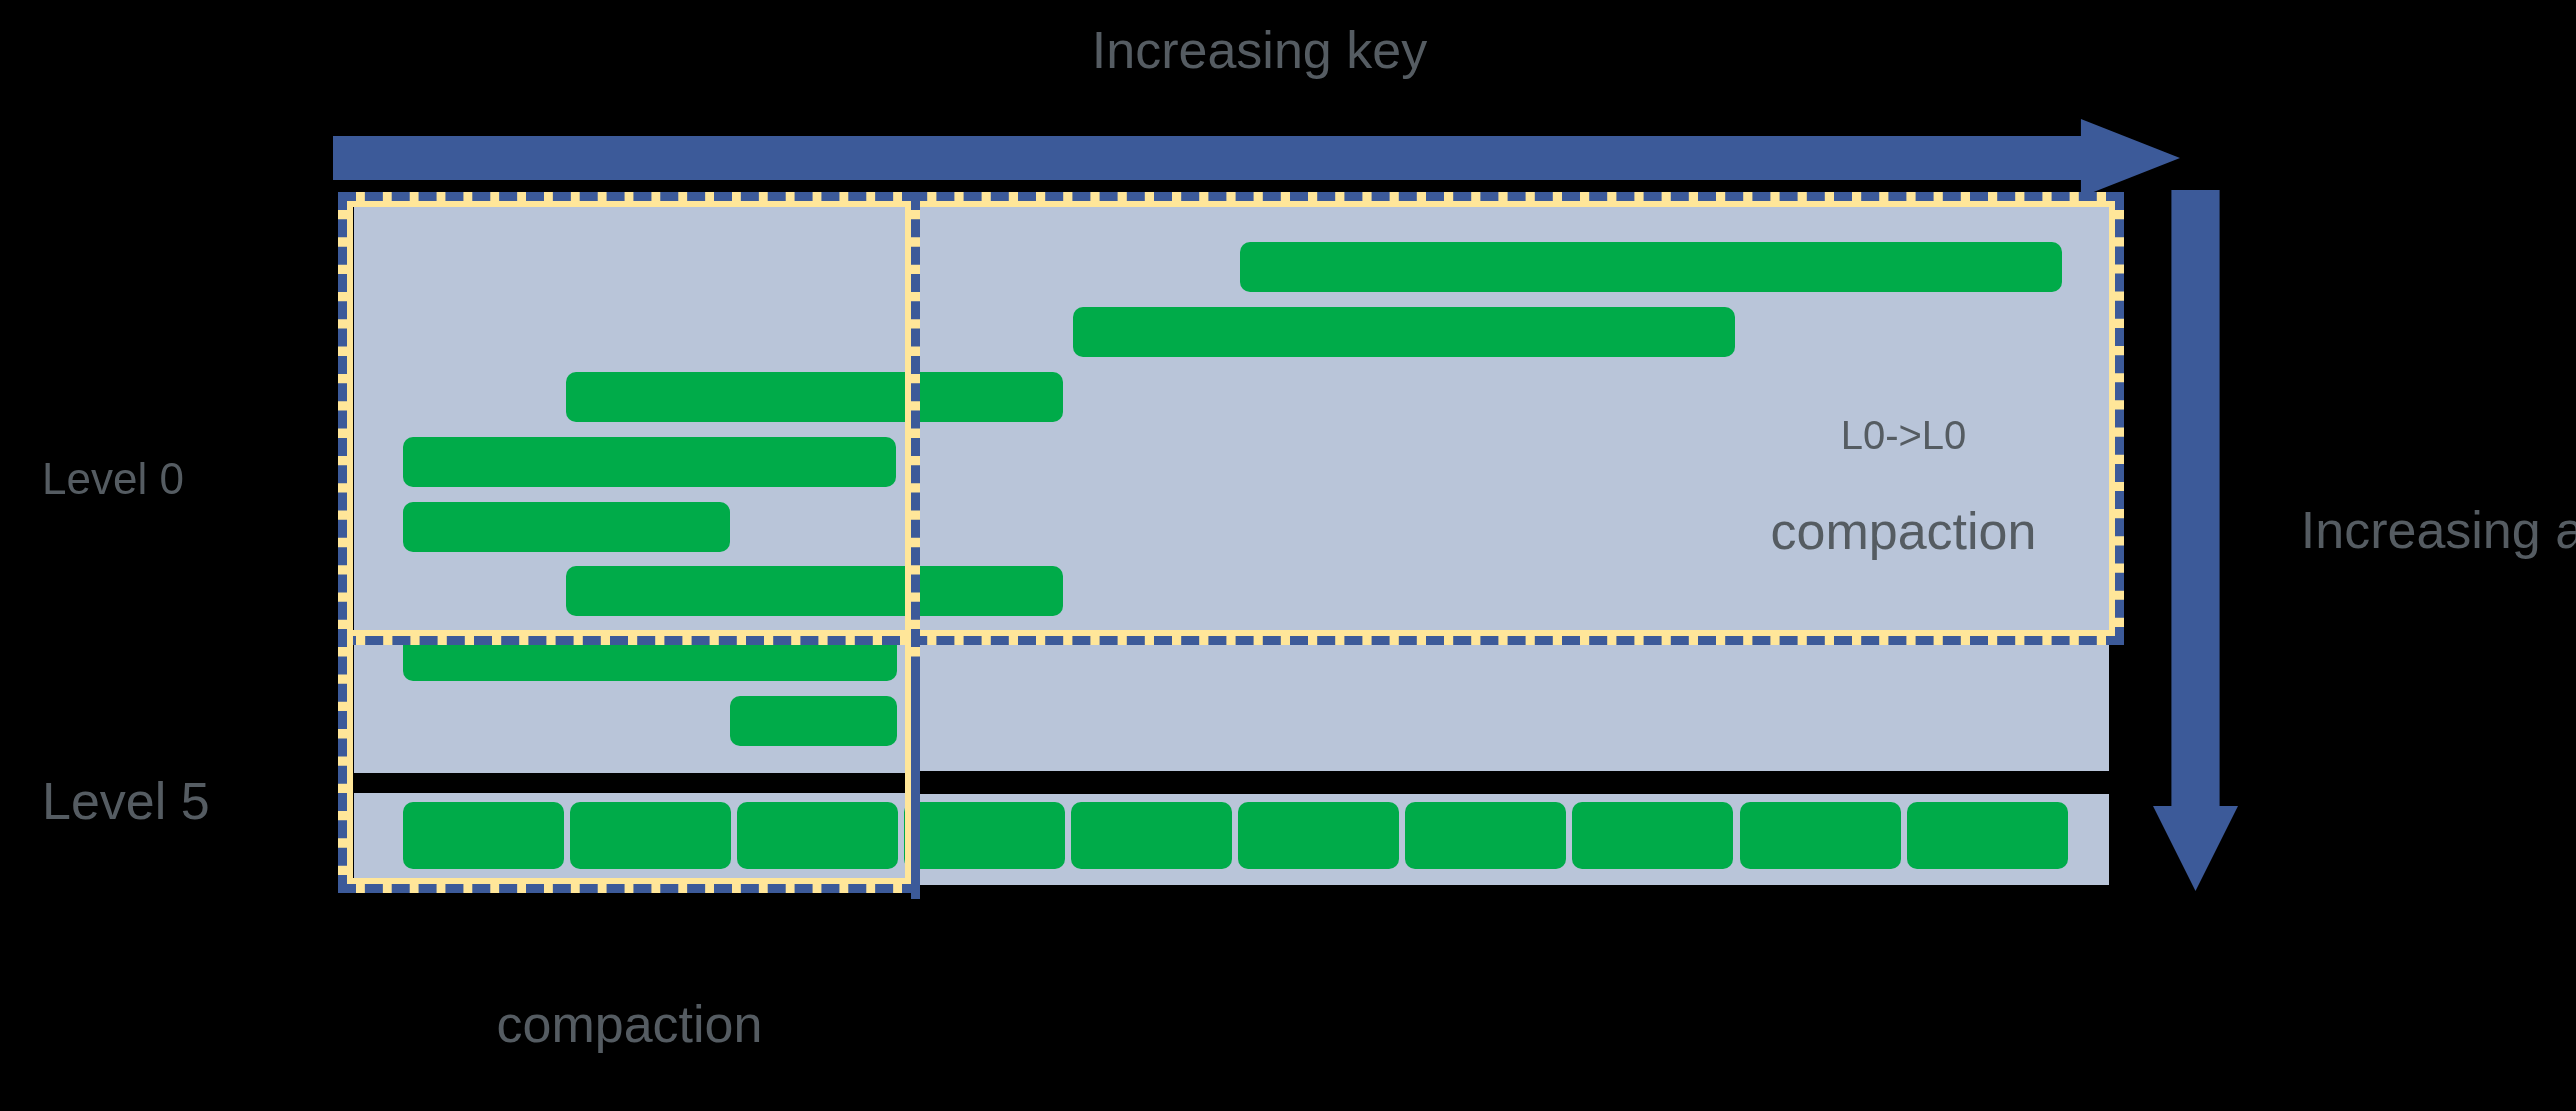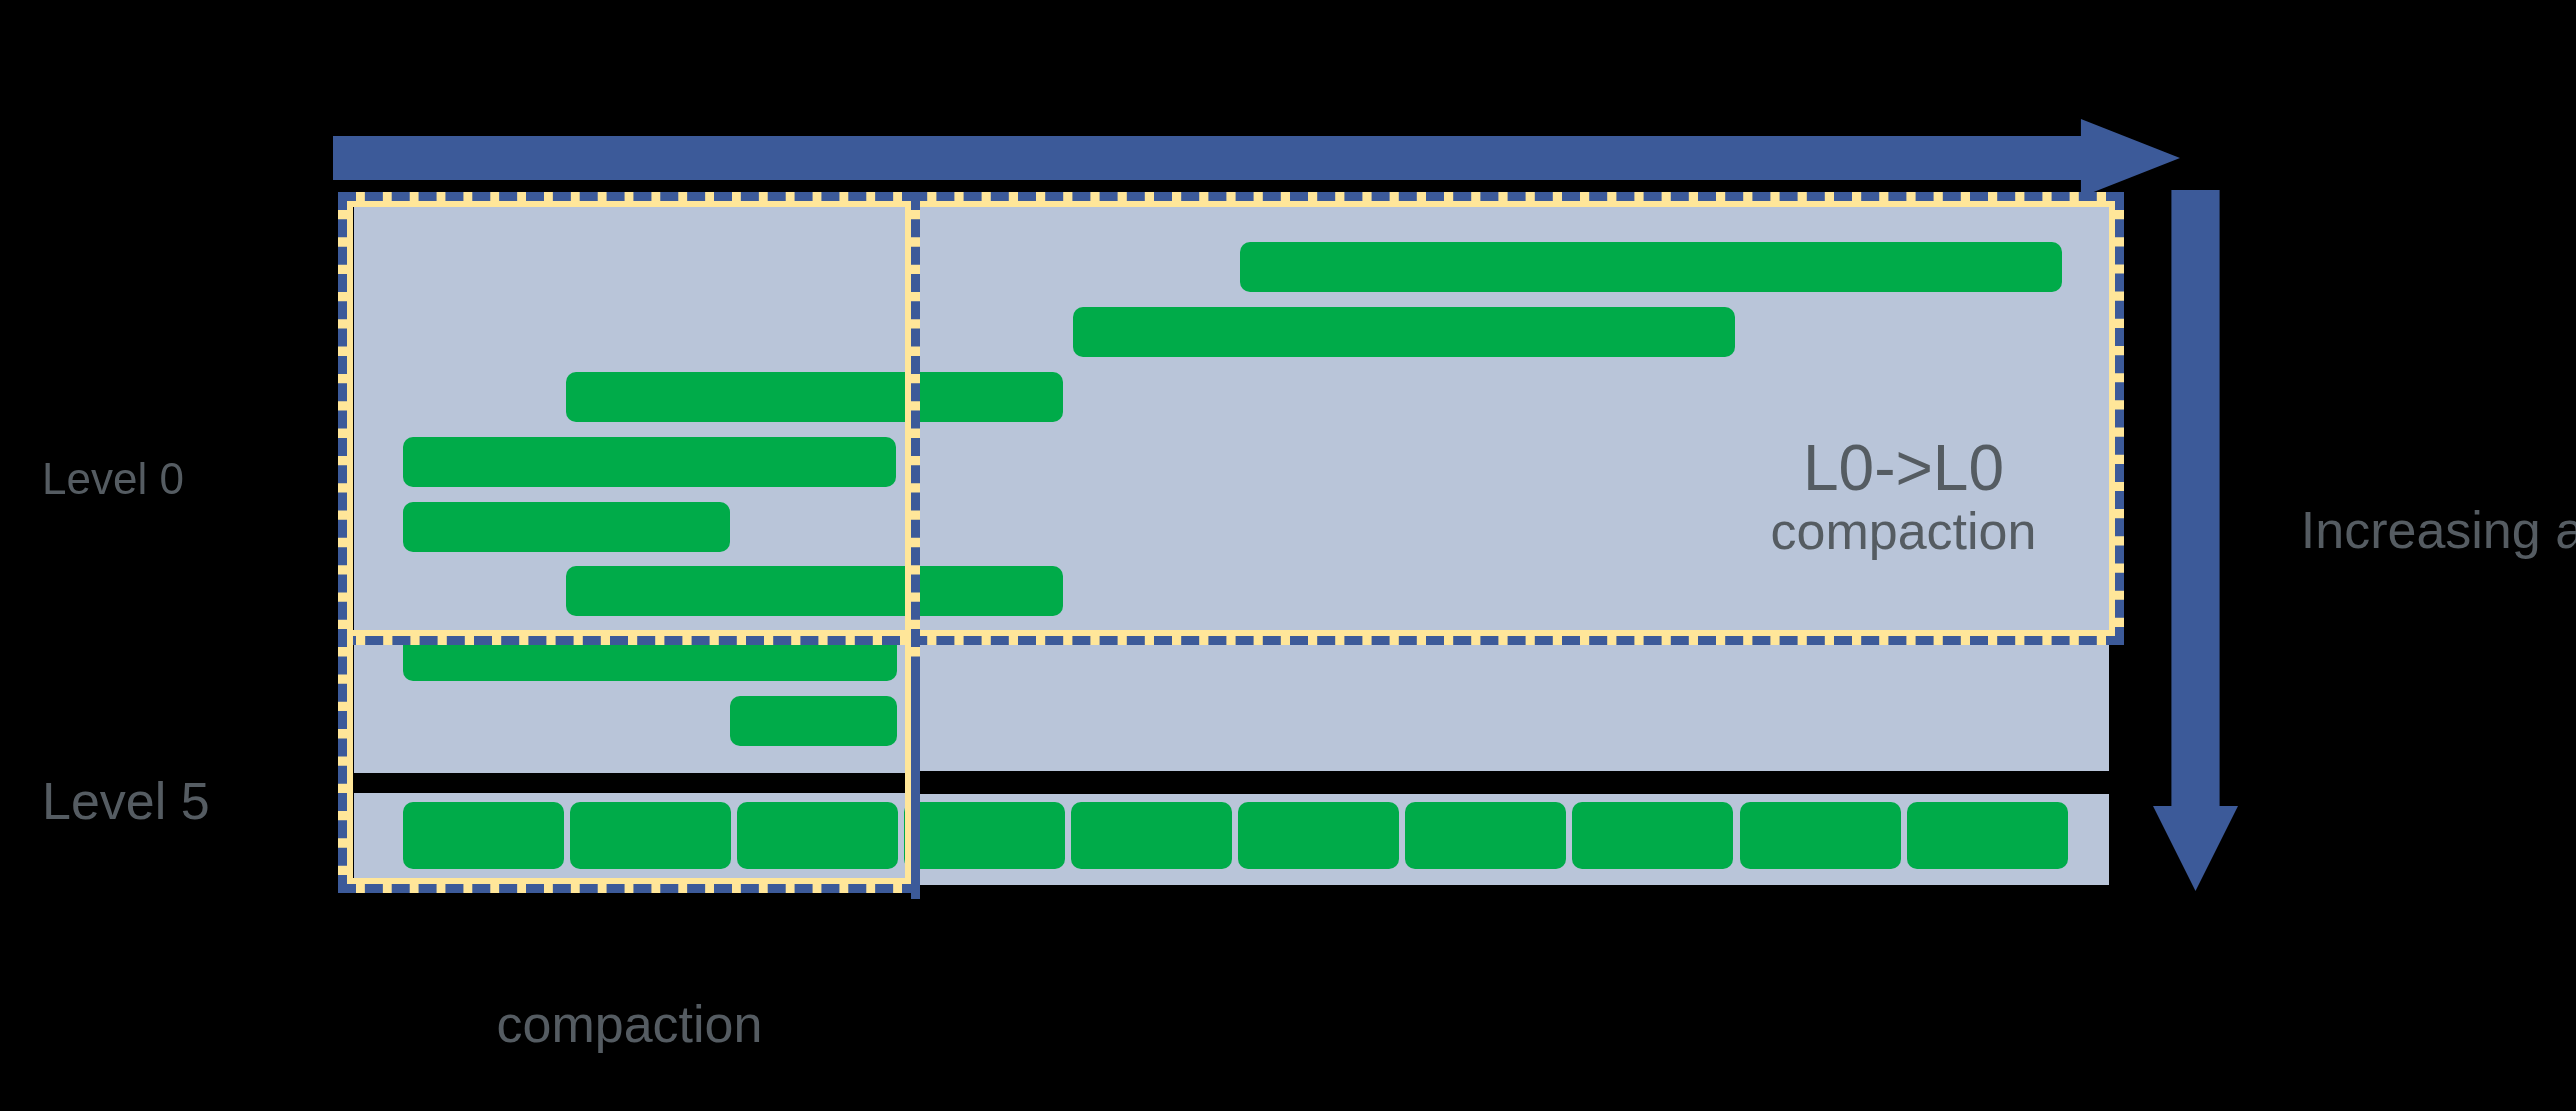--- a/index.html
+++ b/index.html
@@ -81,28 +81,29 @@
 
   <div class="yellow" style="left:338px;top:192px;width:1786px;height:453px;"></div>
   <div class="dashed" style="left:338px;top:192px;width:1786px;height:453px;"></div>
 
   <div class="yellow" style="left:338px;top:192px;width:582px;height:701px;"></div>
   <div class="dashed" style="left:338px;top:192px;width:582px;height:701px;"></div>
 
   <div style="position:absolute;left:911px;top:658px;width:9.2px;height:113px;background:#3c5a99;"></div>
   <div style="position:absolute;left:911px;top:770px;width:9.2px;height:129px;background:#3c5a99;"></div>
 
+  <div class="txt ctr" style="left:948px;top:20px;width:623px;font-size:52px;">Increasing key</div>
 
   <div class="txt ctr" style="left:2243px;top:439px;width:333px;font-size:52px;">
     <span>Increasing age</span>
   </div>
 
   <div class="txt" style="left:42px;top:453px;font-size:44px;">Level 0</div>
 
   <div class="txt" style="left:42px;top:771px;font-size:52px;">Level 5</div>
 
-  <div class="txt ctr" style="left:1677px;top:412px;width:453px;font-size:64px;margin-top:19px;">L0-&gt;L0</div>
+  <div class="txt ctr" style="left:1677px;top:412px;width:453px;font-size:40px;">L0-&gt;L0</div>
   <div class="txt ctr" style="left:1677px;top:501px;width:453px;font-size:52px;">compaction</div>
 
   <div class="txt ctr" style="left:396px;top:994px;width:467px;font-size:52px;">compaction</div>
 
 </div>
 
 
 </body></html>

